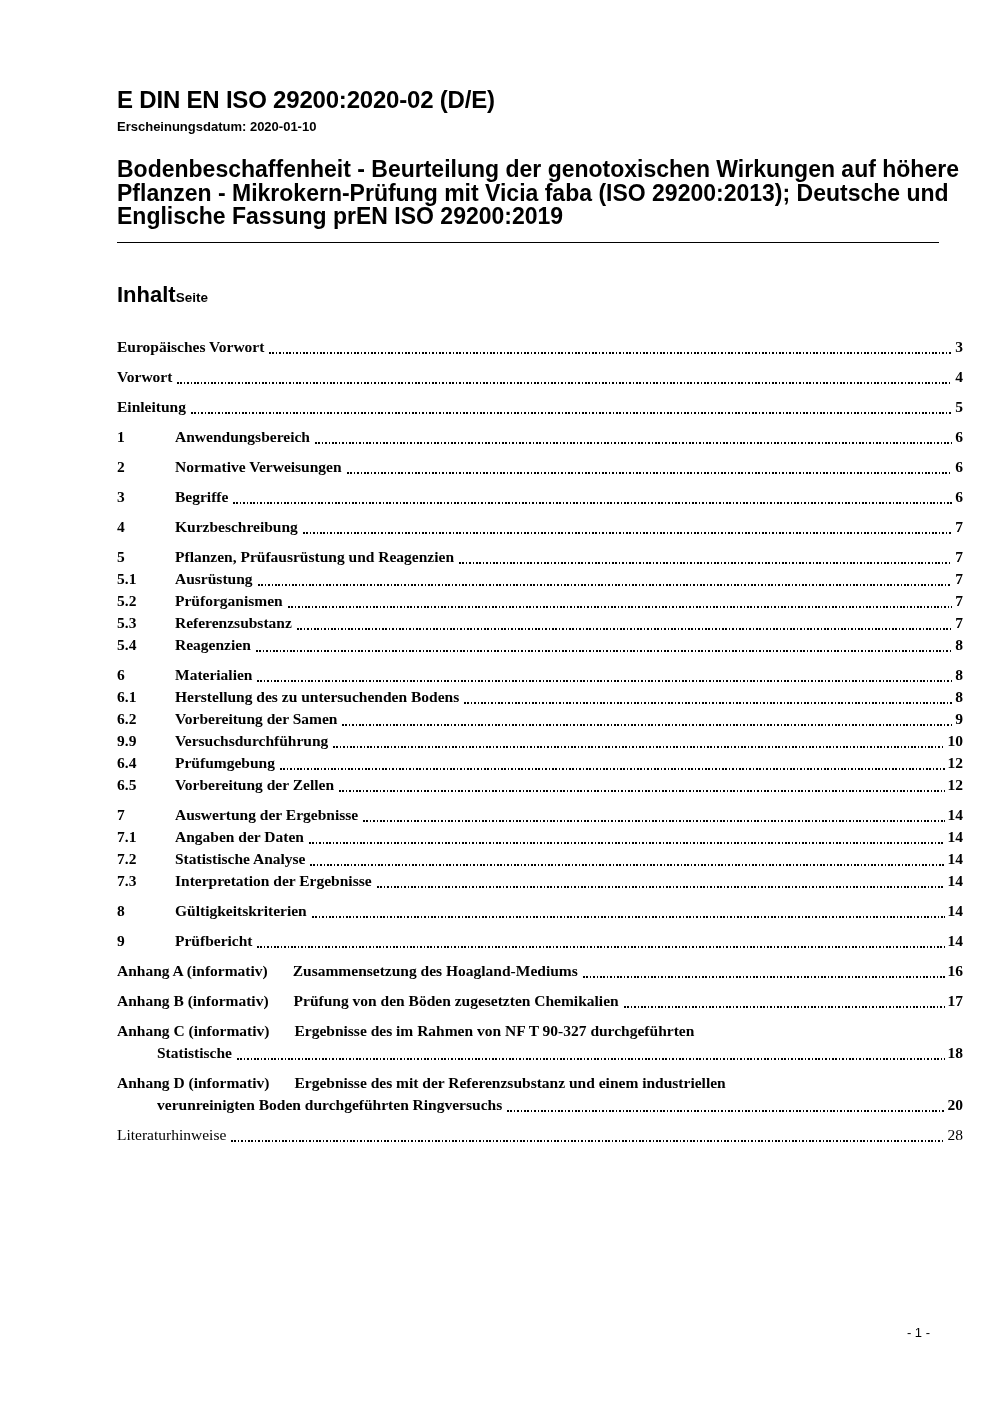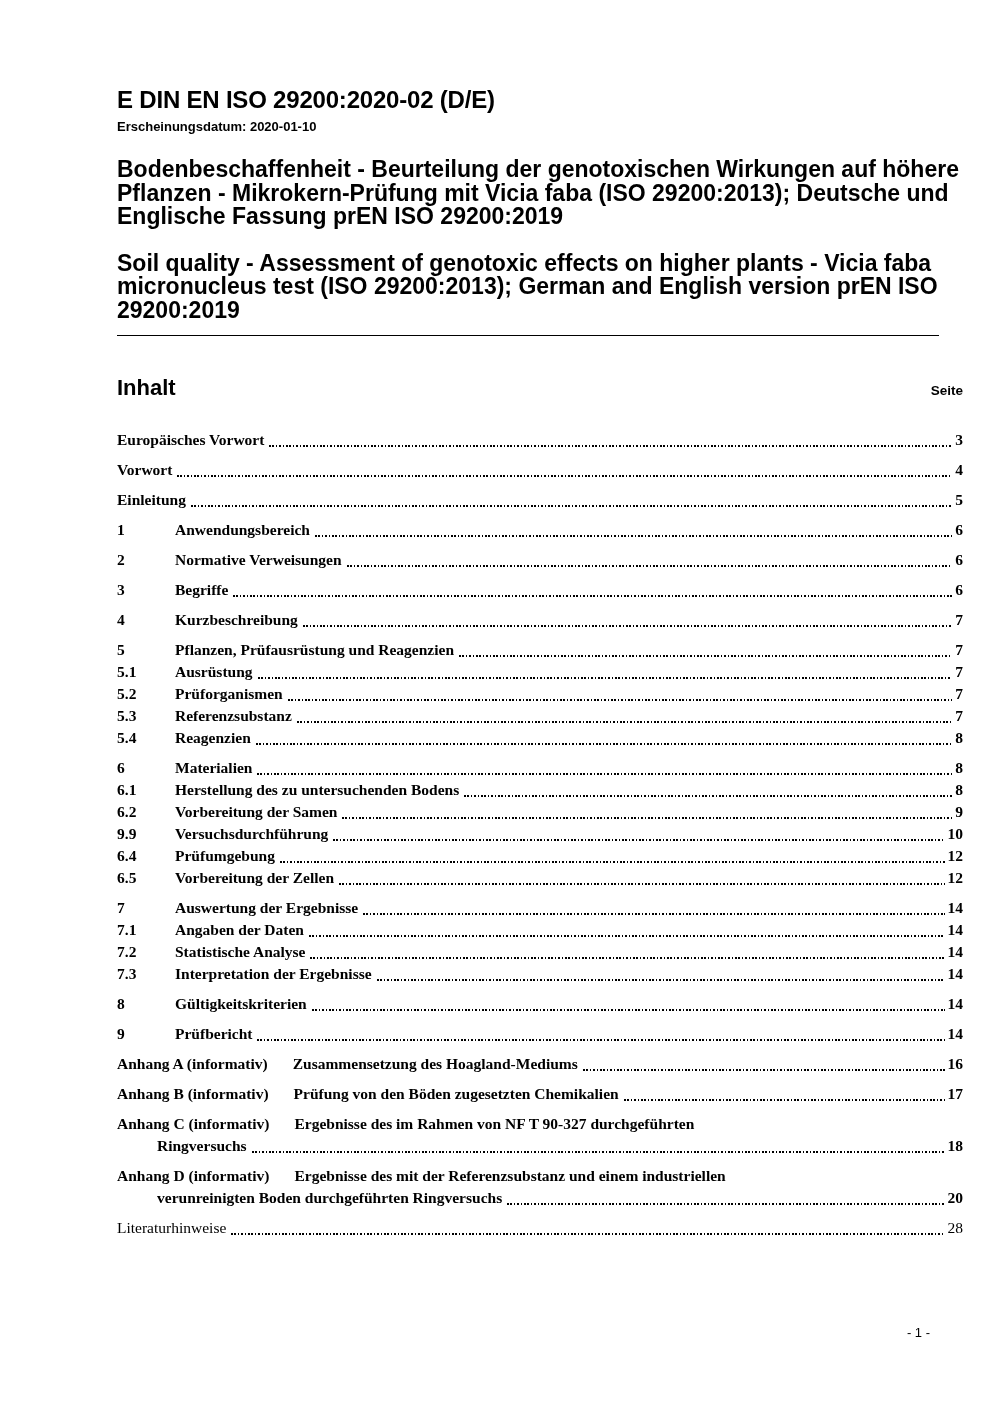--- a/index.html
+++ b/index.html
@@ -30,21 +30,21 @@
   }
   .title-de { margin-top: 24px; }
   .title-en { margin-top: 23px; }
   .rule {
     border: none; border-top: 1.6px solid #000;
     margin: 13px 53px 0 117px;
   }
 
   
   .toc-head {
-    display: flex; justify-content: space-between; align-items: baseline;
+    display: flex; justify-content: flex-start; align-items: baseline;
     margin-top: 39px;
   }
   .toc-title { font-size: 22px; font-weight: bold; }
   .toc-page-label { font-size: 13.5px; font-weight: bold; }
 
   .toc { margin-top: 28px; font-family: "Liberation Serif", serif; }
   .trow, .tline {
     display: flex; align-items: flex-end;
     font-size: 15.5px; font-weight: bold; line-height: 22px;
     white-space: nowrap;
@@ -74,23 +74,20 @@
 </head>
 <body>
 
 <div class="content">
 
   <div class="doc-number">E DIN EN ISO 29200:2020-02 (D/E)</div>
   <div class="pub-date">Erscheinungsdatum: 2020-01-10</div>
   <div class="doc-title title-de">Bodenbeschaffenheit - Beurteilung der genotoxischen Wirkungen auf höhere
 Pflanzen - Mikrokern-Prüfung mit Vicia faba (ISO 29200:2013); Deutsche und
 Englische Fassung prEN ISO 29200:2019</div>
-  <div class="doc-title title-en">Soil quality - Assessment of genotoxic effects on higher plants - Vicia faba
-micronucleus test (ISO 29200:2013); German and English version prEN ISO
-29200:2019</div>
 </div>
 
 <hr class="rule">
 
 <div class="content">
   <div class="toc-head">
     <span class="toc-title">Inhalt</span>
     <span class="toc-page-label">Seite</span>
   </div>
 
@@ -274,21 +271,21 @@
       <span class="leader"></span>
       <span class="pg">17</span>
     </div>
 
     <div class="trow2 major">
       <div class="tline l1">
         <span class="lbl">Anhang C (informativ)</span>
         <span class="ttl atitle">Ergebnisse des im Rahmen von NF T 90-327 durchgeführten</span>
       </div>
       <div class="tline l2">
-        <span class="ttl">Ringversuchs</span>
+        <span class="ttl">Statistische</span>
         <span class="leader"></span>
         <span class="pg">18</span>
       </div>
     </div>
 
     <div class="trow2 major">
       <div class="tline l1">
         <span class="lbl">Anhang D (informativ)</span>
         <span class="ttl atitle">Ergebnisse des mit der Referenzsubstanz und einem industriellen</span>
       </div>

